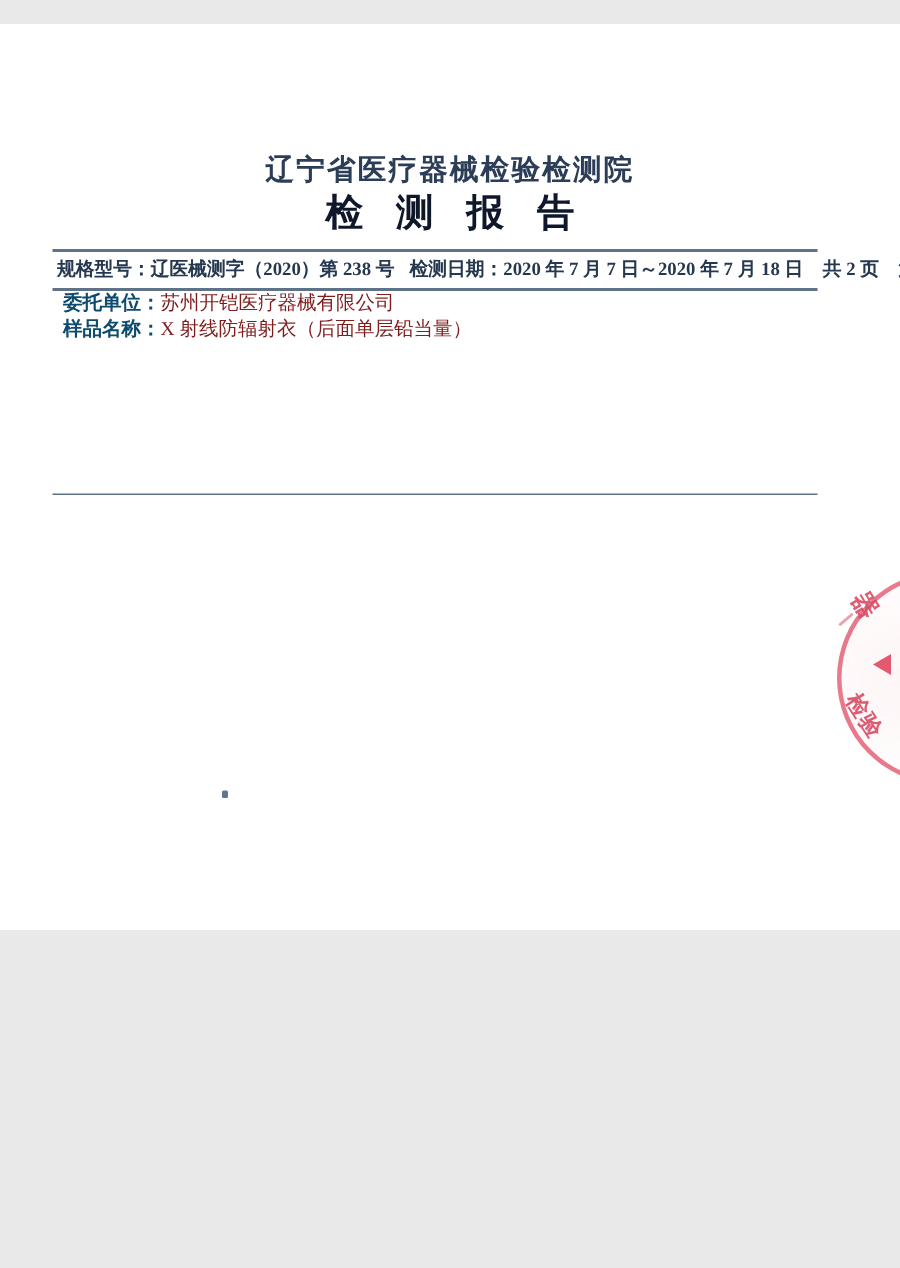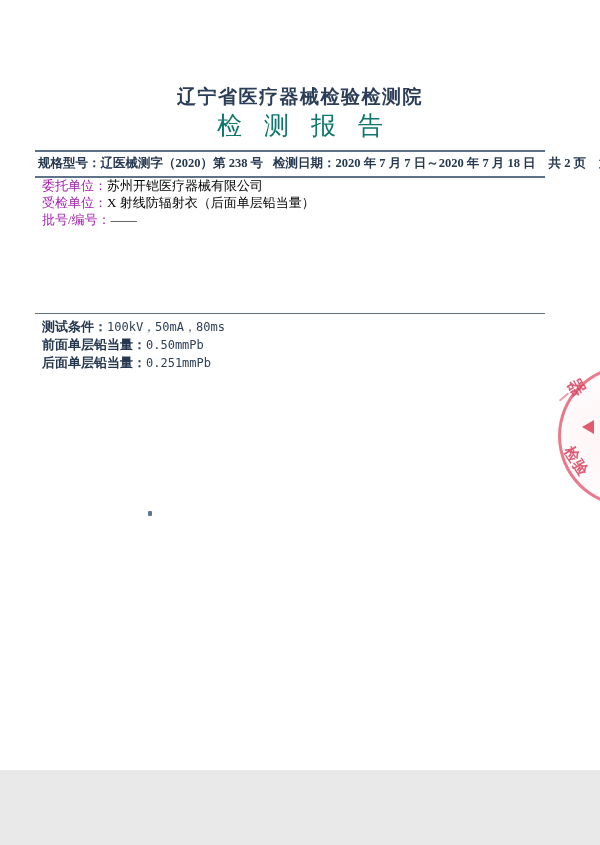--- a/index.html
+++ b/index.html
@@ -1,47 +1,47 @@
 <!DOCTYPE html>
 <html><head>
 <meta charset="utf-8">
 <style>
   html,body{margin:0;padding:0;background:#e9e9e9;}
   .page{
-    position:relative;width:600px;height:770px;background:#ffffff;
-    overflow:hidden;margin:0 auto;
+    position:relative;width:600px;height:604px;background:#ffffff;
+    overflow:hidden;margin:16px auto;
     font-family:"Liberation Serif","DejaVu Serif",serif;
     color:#2e4058;
   }
   
   .institute{
     position:absolute;top:84px;left:0;width:100%;text-align:center;
     font-size:19px;font-weight:700;letter-spacing:1.5px;color:#2c3e57;
   }
   .doc-title{position:absolute;top:109px;left:0;width:100%;text-align:center;}
   .doc-title-text{
-    display:inline-block;font-size:25px;font-weight:400;
-    letter-spacing:22px;margin-right:-22px;color:#0f766e;
+    display:inline-block;font-size:25px;font-weight:700;
+    letter-spacing:22px;margin-right:-22px;color:#0f172a;
   }
   
   .header-row{
     position:absolute;top:150px;left:35px;width:510px;box-sizing:border-box;
     border-top:2px solid #5e7288;border-bottom:2px solid #5e7288;
     padding:3px 0 4px 3px;font-size:12.5px;font-weight:700;white-space:nowrap;
     color:#26384f;
   }
   .header-row .gap-s{display:inline-block;width:10px;}
   .header-row .gap-m{display:inline-block;width:13px;}
   
   .info-block{
     position:absolute;top:177px;left:42px;width:510px;
     font-size:13px;line-height:17px;white-space:nowrap;
   }
-  .info-row .lbl{font-weight:400;color:#a21caf;}
-  .info-row .val{font-weight:400;color:#000000;}
+  .info-row .lbl{font-weight:700;color:#0c4a6e;}
+  .info-row .val{font-weight:400;color:#7f1d1d;}
   .rule{
     position:absolute;left:35px;width:510px;height:0;
     border-top:1.7px solid #5e7288;
   }
   .rule-mid{top:313px;}
   .rule-footer{top:772px;}
   
   .results-block{
     position:absolute;top:318px;left:42px;width:510px;
     font-size:13px;line-height:18px;white-space:nowrap;
@@ -106,40 +106,26 @@
 
   <div class="header-row">
     <span>规格型号：</span><span>辽医械测字（2020）第 238 号</span><span class="gap-s"></span><span>检测日期：</span><span>2020 年 7 月 7 日～2020 年 7 月 18 日</span><span class="gap-m"></span><span>共 2 页</span><span class="gap-m"></span><span>第 1 页</span>
   </div>
 
   <div class="info-block">
     <div class="info-row">
       <span class="lbl">委托单位：</span><span class="val">苏州开铠医疗器械有限公司</span>
     </div>
     <div class="info-row">
-      <span class="lbl">受检单位：</span><span class="val">X 射线防辐射衣（后面单层铅当量）</span>
-    </div>
-    <div class="info-row">
-      <span class="lbl">批号/编号：</span><span class="val">——</span>
+      <span class="lbl">样品名称：</span><span class="val">X 射线防辐射衣（后面单层铅当量）</span>
     </div>
   </div>
 
   <div class="rule rule-mid"></div>
 
-  <div class="results-block">
-    <div class="result-row">
-      <span class="lbl">测试条件：</span><span class="val">100kV，50mA，80ms</span>
-    </div>
-    <div class="result-row">
-      <span class="lbl">前面单层铅当量：</span><span class="val">0.50mmPb</span>
-    </div>
-    <div class="result-row">
-      <span class="lbl">后面单层铅当量：</span><span class="val">0.251mmPb</span>
-    </div>
-  </div>
 
   <div class="ink-dot"></div>
 
   <div class="stamp">
     <div class="stamp-ring"></div>
     <span class="stamp-char-top">器</span>
     <div class="stamp-stroke"></div>
     <div class="stamp-star"></div>
     <span class="stamp-char-bottom">检验</span>
   </div>

